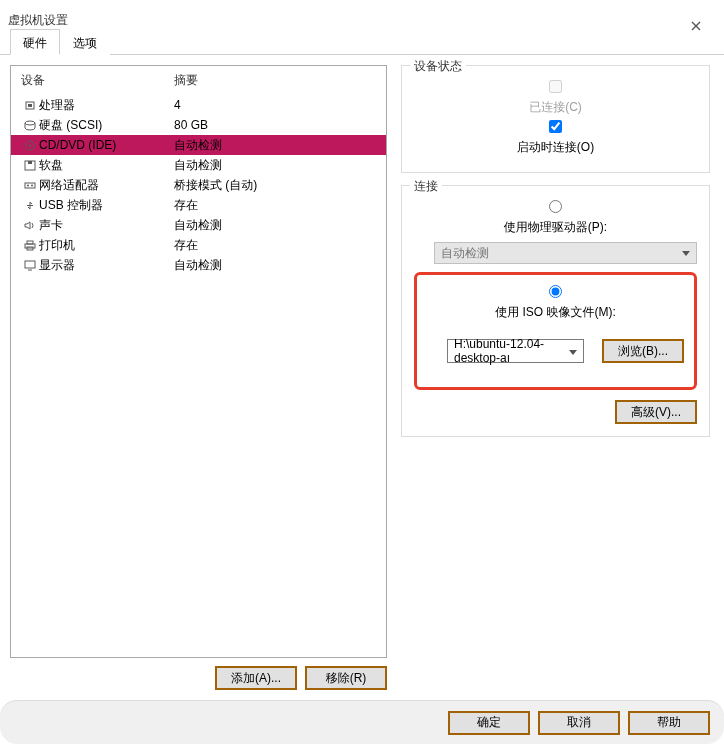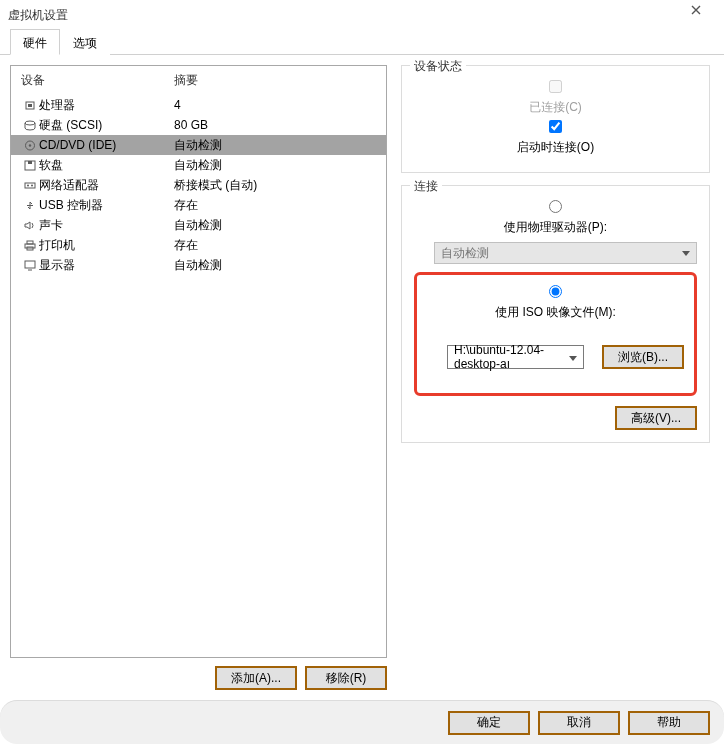--- a/index.html
+++ b/index.html
@@ -8,22 +8,22 @@
   font-size: 12px;
   background: #fff;
   color: #000;
   width: 724px;
   height: 744px;
   overflow: hidden;
 }
 .titlebar {
   height: 28px;
   display: flex;
-  align-items: flex-end;
-  padding: 4px 8px;
+  align-items: flex-start;
+  padding: 12px 8px;
   background: #fff;
 }
 .titlebar .title { flex: 1; color: #333; font-size: 12px; }
 .titlebar .close {
   width: 40px; height: 28px;
   display: flex; align-items: center; justify-content: center;
   color: #666; cursor: pointer;
 }
 .tabstrip {
   display: flex;
@@ -76,21 +76,21 @@
   flex: 1;
   overflow: auto;
 }
 .device-row {
   display: flex;
   align-items: center;
   padding: 2px 8px 2px 10px;
   height: 20px;
   cursor: pointer;
 }
-.device-row.selected { background: #a3a3a3; }
+.device-row.selected { background: #be185d; }
 .device-row .icon-col {
   width: 18px;
   display: flex;
   align-items: center;
   justify-content: center;
 }
 .device-row .name-col { width: 135px; }
 .device-row .sum-col { flex: 1; color: #000; }
 .left-buttons {
   display: flex;
@@ -151,21 +151,21 @@
 }
 .iso-block {
   border: 3px solid #e83c2b;
   border-radius: 6px;
   padding: 6px 10px 24px;
   margin-top: 4px;
 }
 .iso-row {
   display: flex;
   gap: 18px;
-  margin: 24px 0 0 20px;
+  margin: 18px 0 0 20px;
   align-items: center;
 }
 .iso-select {
   flex: 1;
   height: 24px;
   border: 1px solid #7a7a7a;
   background: #fff;
   display: flex;
   align-items: center;
   padding: 0 4px 0 6px;

